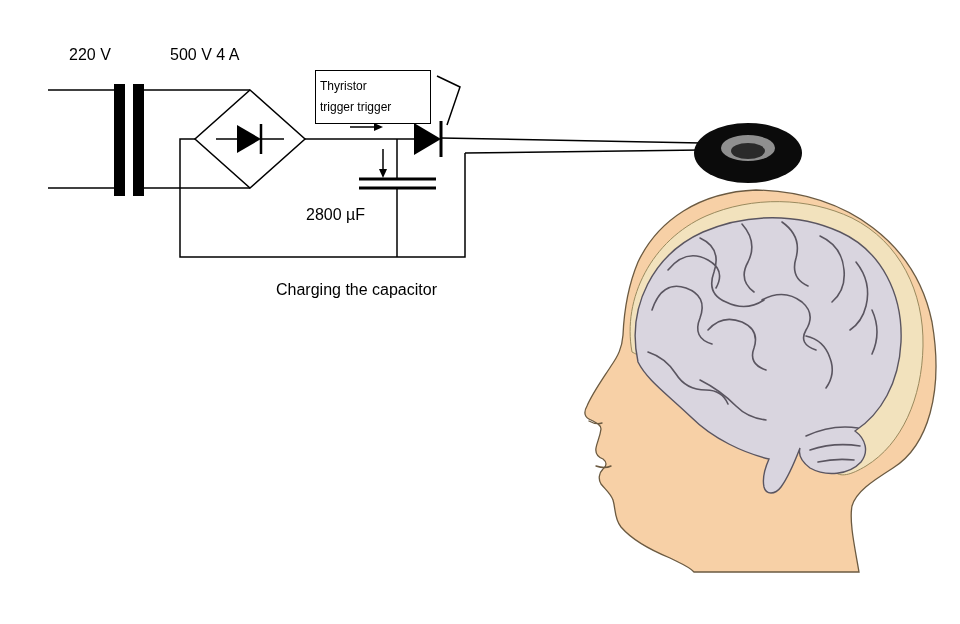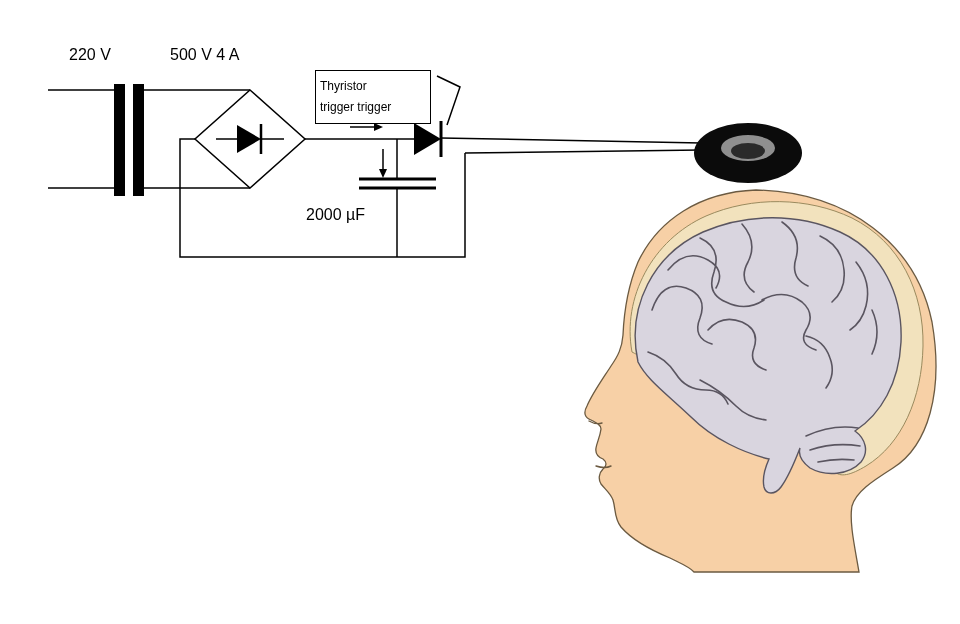--- a/index.html
+++ b/index.html
@@ -179,15 +179,16 @@
 
   <div id="lbl-220v" class="label">220 V</div>
 
   <div id="lbl-500v" class="label">500 V 4 A</div>
 
   <div id="thyristor-box">
     <div>Thyristor</div>
     <div>trigger trigger</div>
   </div>
 
-  <div id="lbl-cap" class="label">2000 µF</div>
+  <div id="lbl-cap" class="label">2800 µF</div>
 
+  <div id="lbl-caption" class="label">Charging the capacitor</div>
 </div>
 
 </body></html>

